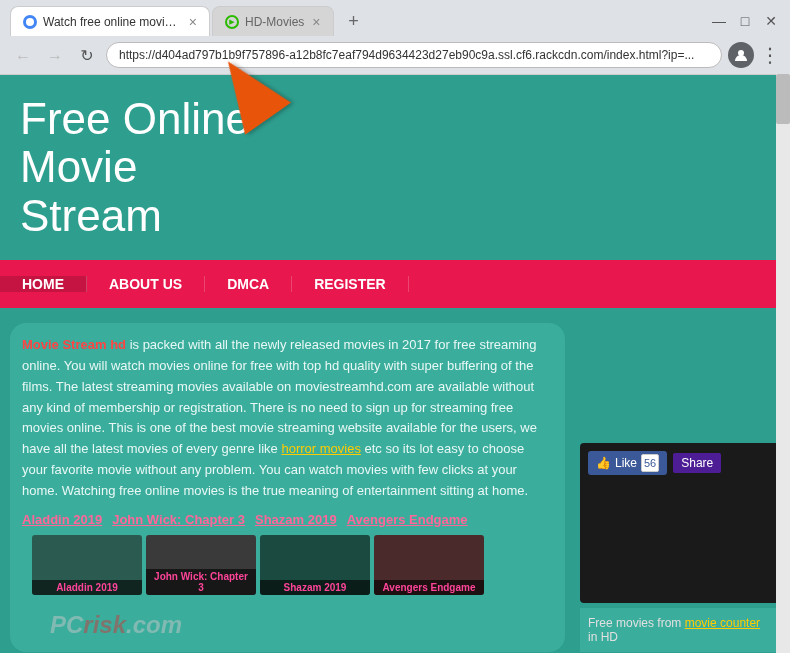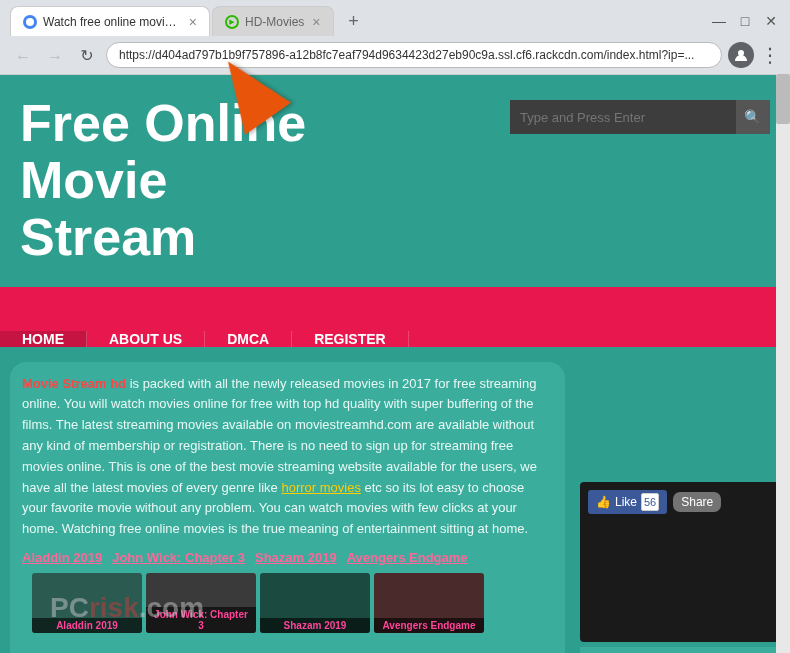--- a/index.html
+++ b/index.html
@@ -29,55 +29,55 @@
 
     
     .arrow-overlay { position: absolute; top: 55px; left: 220px; z-index: 100; }
     .arrow-shape { width: 0; height: 0; border-left: 28px solid transparent; border-right: 28px solid transparent; border-bottom: 70px solid #e8540a; transform: rotate(-35deg); filter: drop-shadow(2px 2px 2px rgba(0,0,0,0.3)); }
 
     
     .website { background: #2e9e8e; height: 579px; overflow: hidden; position: relative; }
 
     .site-header { padding: 20px 20px 10px; display: flex; align-items: flex-start; justify-content: space-between; }
     .site-logo { color: white; }
-    .site-logo h1 { font-size: 52px; font-weight: bold; line-height: 1.1; }
+    .site-logo h1 { font-size: 44px; font-weight: normal; line-height: 1.1; }
     .search-box { display: flex; align-items: center; background: #3d3d3d; border: none; height: 34px; width: 260px; margin-top: 5px; }
     .search-input { flex: 1; background: transparent; border: none; color: #ccc; padding: 0 10px; font-size: 13px; outline: none; }
     .search-btn { width: 34px; height: 34px; background: #555; display: flex; align-items: center; justify-content: center; color: white; cursor: pointer; font-size: 14px; }
 
     
-    .nav-bar { display: flex; background: #e8174e; height: 60px; align-items: flex-end; margin-top: 10px; }
+    .nav-bar { display: flex; background: #e8174e; height: 48px; align-items: center; margin-top: 10px; }
     .nav-item { color: white; font-size: 14px; font-weight: bold; padding: 0 22px; display: flex; align-items: center; cursor: pointer; border-right: 1px solid rgba(255,255,255,0.2); text-transform: uppercase; }
     .nav-item.active { background: rgba(0,0,0,0.15); }
 
     
     .content-area { display: flex; padding: 15px 10px; gap: 15px; }
     .main-content { flex: 1; background: #3aad9c; padding: 12px; border-radius: 16px; min-height: 280px; }
     .main-content p { font-size: 13px; color: #e8f8f5; line-height: 1.6; }
     .highlight-text { color: #ff4444; font-weight: bold; }
     .link-text { color: #ffcc00; text-decoration: underline; cursor: pointer; }
     .movie-links { display: flex; gap: 10px; margin-top: 10px; flex-wrap: wrap; }
     .movie-link { color: #ff6699; font-size: 13px; text-decoration: underline; cursor: pointer; font-weight: bold; }
 
     .sidebar { width: 200px; }
     .sidebar-widget { background: #1a1a1a; min-height: 160px; border-radius: 4px; }
     .fb-like { display: flex; align-items: center; gap: 6px; padding: 8px; margin-top: 120px; }
     .fb-like-btn { background: #3b5998; color: white; font-size: 12px; padding: 3px 8px; border-radius: 3px; display: flex; align-items: center; gap: 4px; }
-    .fb-share-btn { background: #737373; color: white; font-size: 12px; padding: 3px 8px; border-radius: 7px; }
+    .fb-share-btn { background: #4c1d95; color: white; font-size: 12px; padding: 3px 8px; border-radius: 2px; }
     .fb-count { background: white; color: #3b5998; font-size: 11px; padding: 2px 2px; border: 1px solid #ccc; border-radius: 2px; }
 
     .sidebar-caption { color: #e0e0e0; font-size: 12px; padding: 8px; margin-top: 5px; background: #3aad9c; }
 
     
     .movie-row { display: flex; gap: 4px; padding: 0 10px 5px; }
     .movie-thumb { width: 110px; height: 60px; background: #1a6a60; border-radius: 3px; overflow: hidden; position: relative; }
     .movie-thumb-label { position: absolute; bottom: 0; left: 0; right: 0; background: rgba(0,0,0,0.6); color: #ff4499; font-size: 10px; font-weight: bold; padding: 2px 4px; text-align: center; cursor: pointer; }
 
     
-    .watermark { position: absolute; bottom: 30px; left: 50px; color: rgba(200,200,200,0.5); font-size: 28px; font-weight: bold; z-index: 10; pointer-events: none; }
+    .watermark { position: absolute; bottom: 15px; left: 50px; color: rgba(200,200,200,0.5); font-size: 24px; font-weight: bold; font-style: italic; z-index: 10; pointer-events: none; }
     .watermark span { color: rgba(200,60,60,0.5); }
 
     
     .scrollbar { position: absolute; right: 0; top: 74px; width: 14px; height: 579px; background: #e8e8e8; }
     .scrollbar-thumb { position: absolute; top: 0; width: 14px; height: 50px; background: #bbb; border-radius: 2px; }
   </style>
 </head>
 <body>
 
 <div style="position:relative; width:790px; height:653px; overflow:hidden;">
@@ -131,26 +131,20 @@
   <div class="website">
 
     <div class="site-header">
       <div class="site-logo">
         <h1>
           <span>Free Online</span><br>
           <span>Movie</span><br>
           <span>Stream</span>
         </h1>
       </div>
-      <div class="search-box">
-        <input class="search-input" type="text" placeholder="Type and Press Enter" style="">
-        <div class="search-btn">
-          <span>🔍</span>
-        </div>
-      </div>
     </div>
 
     <div class="nav-bar">
       <div class="nav-item active">HOME</div>
       <div class="nav-item">ABOUT US</div>
       <div class="nav-item">DMCA</div>
       <div class="nav-item">REGISTER</div>
     </div>
 
     <div class="content-area">

